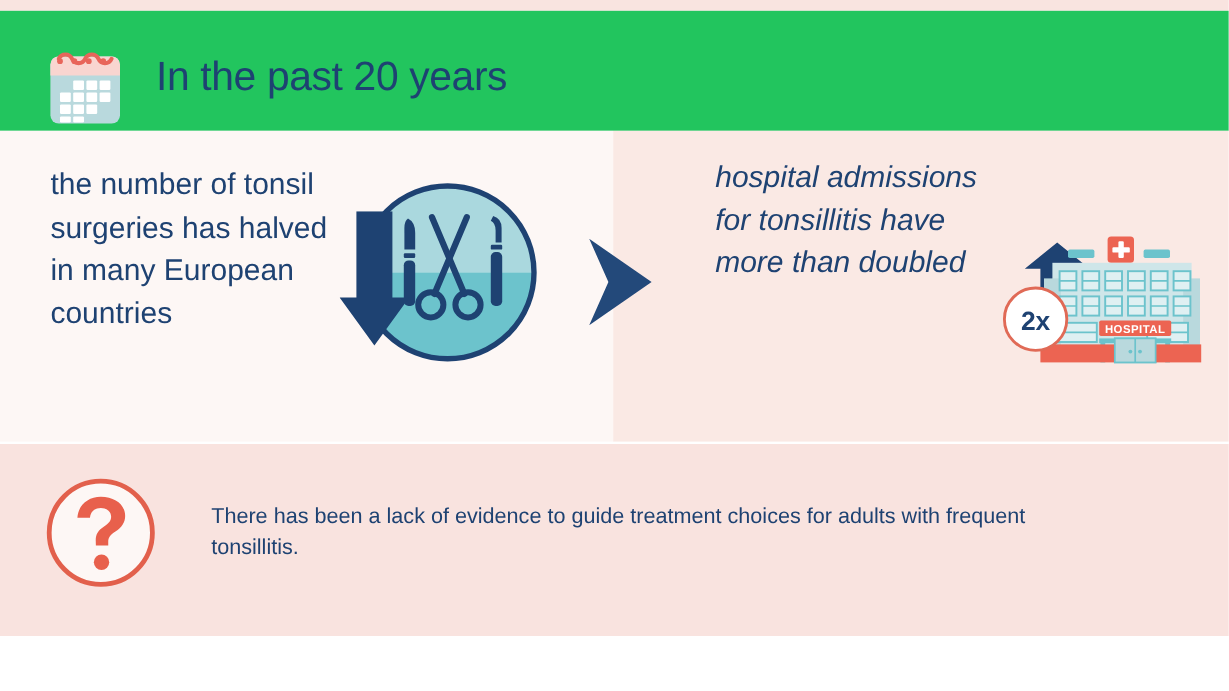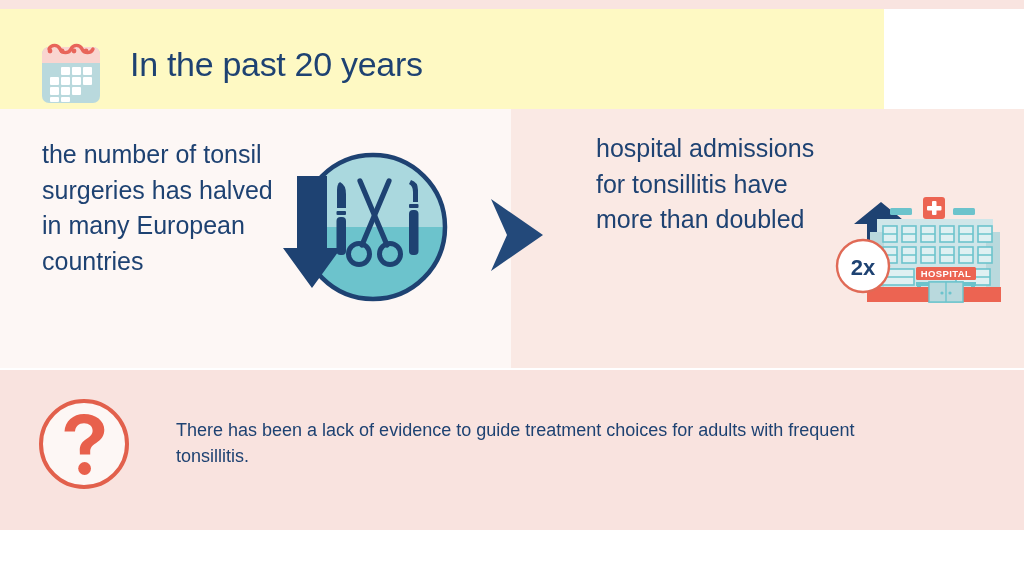--- a/index.html
+++ b/index.html
@@ -25,22 +25,22 @@
     position: absolute;
     left: 0; top: 0;
     width: 1024px; height: 9px;
     background: #f9e4e0;
   }
 
   
   .header-band {
     position: absolute;
     left: 0; top: 9px;
-    width: 884px; height: 100px;
-    background: #fef9c3;
+    width: 1024px; height: 100px;
+    background: #22c55e;
     text-align: center;
   }
   .cal-icon {
     position: absolute;
     left: 36px; top: 26px;
     width: 70px; height: 72px;
   }
   .header-title {
     position: absolute;
     left: 130px; top: 36px;
@@ -55,20 +55,21 @@
     position: absolute;
     left: 0; top: 109px;
     width: 511px; height: 259px;
     background: #fdf7f5;
   }
   .panel-right {
     position: absolute;
     left: 511px; top: 109px;
     width: 513px; height: 259px;
     background: #fae9e4;
+    font-style: italic;
   }
 
   .left-text {
     position: absolute;
     left: 42px; top: 28px;
     width: 235px;
     font-size: 25px;
     line-height: 1.42;
     color: #1e4272;
   }

